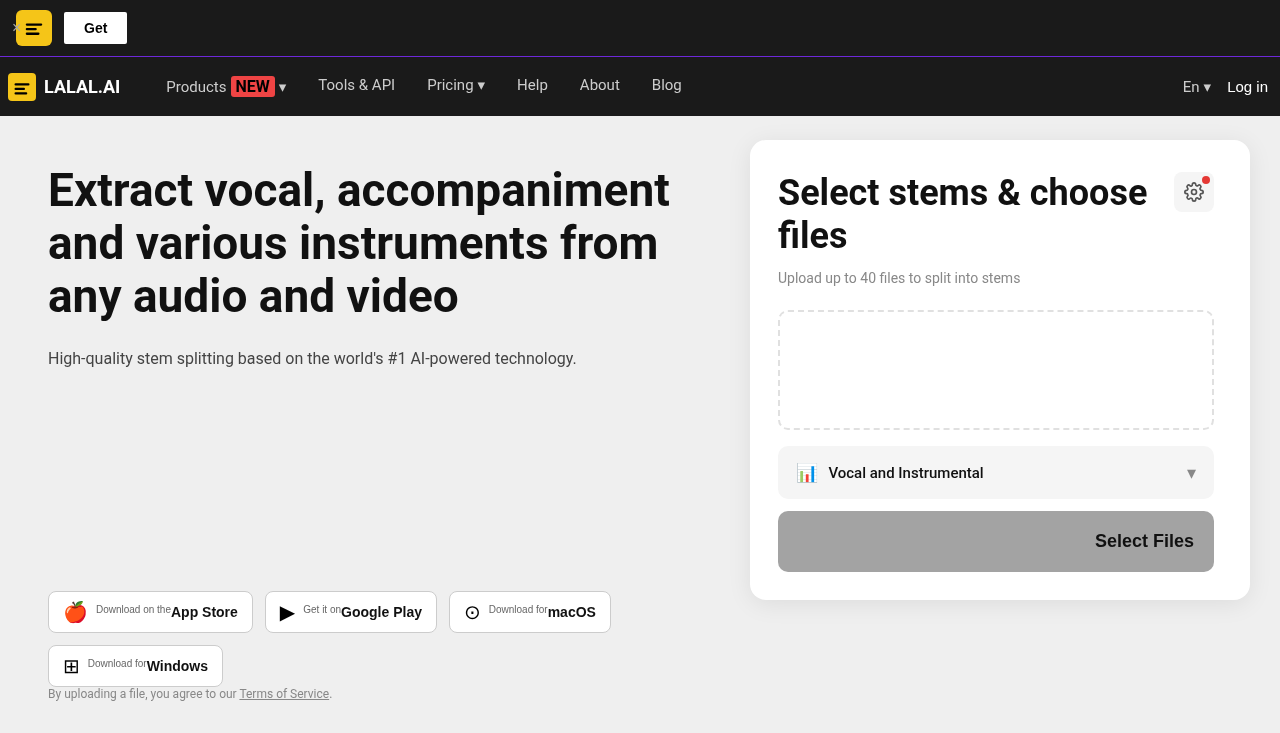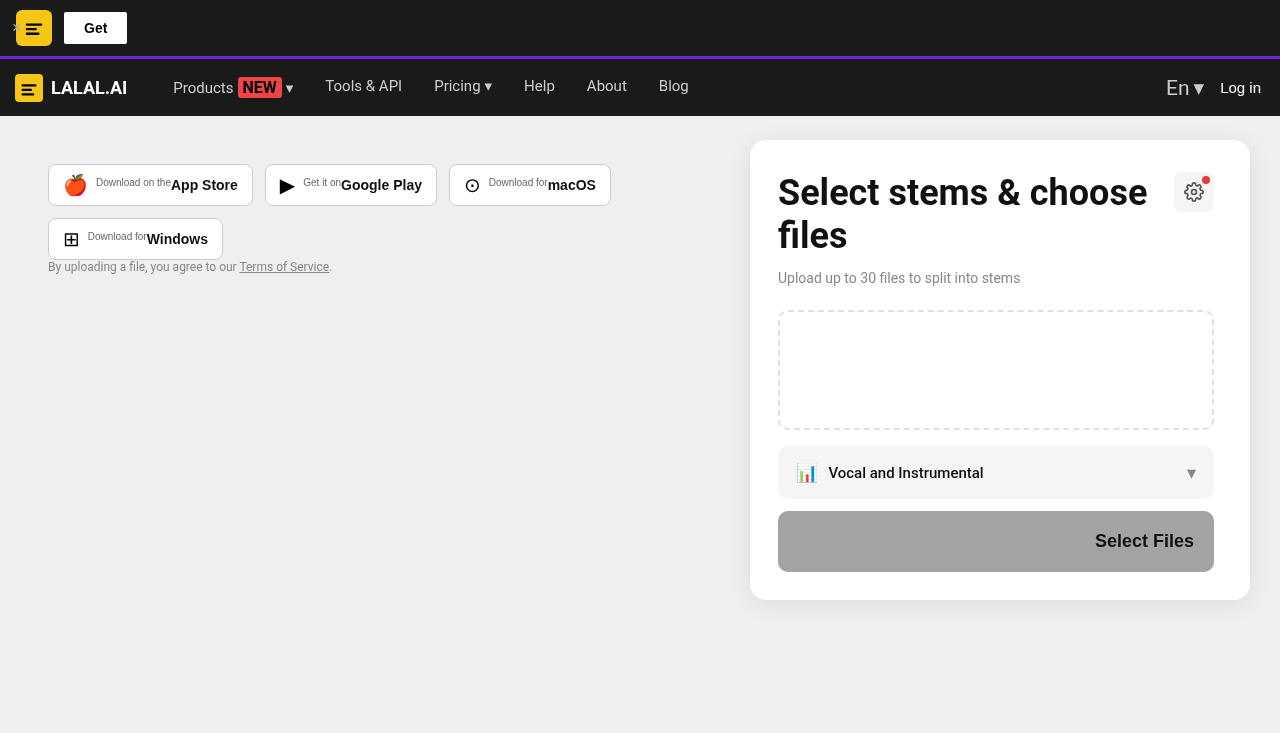--- a/index.html
+++ b/index.html
@@ -52,23 +52,23 @@
       cursor: pointer;
       padding: 4px;
     }
 
     
     .navbar {
       background: #1a1a1a;
       color: #fff;
       display: flex;
       align-items: center;
-      padding: 0 15px;
+      padding: 0 8px;
       height: 60px;
-      border-top: 3px solid #6d28d9;
+      border-top: 1px solid #6d28d9;
     }
     .navbar-logo {
       display: flex;
       align-items: center;
       gap: 8px;
       font-size: 18px;
       font-weight: 700;
       color: #fff;
       margin-right: 32px;
     }
@@ -106,21 +106,21 @@
       padding: 1px 5px;
       border-radius: 3px;
     }
     .navbar-right {
       display: flex;
       align-items: center;
       gap: 12px;
     }
     .lang-selector {
       color: #ccc;
-      font-size: 21px;
+      font-size: 15px;
       display: flex;
       align-items: center;
       gap: 4px;
       cursor: pointer;
     }
     .login-btn {
       color: #fff;
       font-size: 15px;
       background: none;
       border: none;
@@ -343,20 +343,24 @@
       <span>En</span>
       <span>▾</span>
     </div>
     <button class="login-btn">Log in</button>
   </div>
 </nav>
 
 <div class="main">
 
   <div class="left-panel">
+    <div>
+      <h1 class="hero-title">Extract vocal, accompaniment and various instruments from any audio and video</h1>
+      <p class="hero-subtitle">High-quality stem splitting based on the world's #1 AI-powered technology.</p>
+    </div>
     <div>
       <div class="download-buttons">
         <button class="dl-btn">
           <span class="dl-icon">🍎</span>
           <div class="dl-btn-text">
             <span class="dl-btn-small">Download on the</span>
             <span class="dl-btn-large">App Store</span>
           </div>
         </button>
         <button class="dl-btn">
@@ -392,21 +396,21 @@
       <div class="card-header">
         <h2 class="card-title">Select stems &amp; choose files</h2>
         <button class="settings-btn">
           <span class="settings-dot"></span>
           <svg width="20" height="20" viewBox="0 0 24 24" fill="none" stroke="#555" stroke-width="2">
             <circle cx="12" cy="12" r="3"></circle>
             <path d="M19.4 15a1.65 1.65 0 0 0 .33 1.82l.06.06a2 2 0 0 1-2.83 2.83l-.06-.06a1.65 1.65 0 0 0-1.82-.33 1.65 1.65 0 0 0-1 1.51V21a2 2 0 0 1-4 0v-.09A1.65 1.65 0 0 0 9 19.4a1.65 1.65 0 0 0-1.82.33l-.06.06a2 2 0 0 1-2.83-2.83l.06-.06A1.65 1.65 0 0 0 4.68 15a1.65 1.65 0 0 0-1.51-1H3a2 2 0 0 1 0-4h.09A1.65 1.65 0 0 0 4.6 9a1.65 1.65 0 0 0-.33-1.82l-.06-.06a2 2 0 0 1 2.83-2.83l.06.06A1.65 1.65 0 0 0 9 4.68a1.65 1.65 0 0 0 1-1.51V3a2 2 0 0 1 4 0v.09a1.65 1.65 0 0 0 1 1.51 1.65 1.65 0 0 0 1.82-.33l.06-.06a2 2 0 0 1 2.83 2.83l-.06.06A1.65 1.65 0 0 0 19.4 9a1.65 1.65 0 0 0 1.51 1H21a2 2 0 0 1 0 4h-.09a1.65 1.65 0 0 0-1.51 1z"></path>
           </svg>
         </button>
       </div>
-      <p class="card-subtitle">Upload up to 30 files to split into stems</p>
+      <p class="card-subtitle">Upload up to 40 files to split into stems</p>
       <div class="upload-area"></div>
       <div class="stem-selector">
         <div class="stem-selector-left">
           <span class="stem-icon">📊</span>
           <span>Vocal and Instrumental</span>
         </div>
         <span class="chevron-icon">▾</span>
       </div>
       <button class="select-files-btn">Select Files</button>
     </div>

